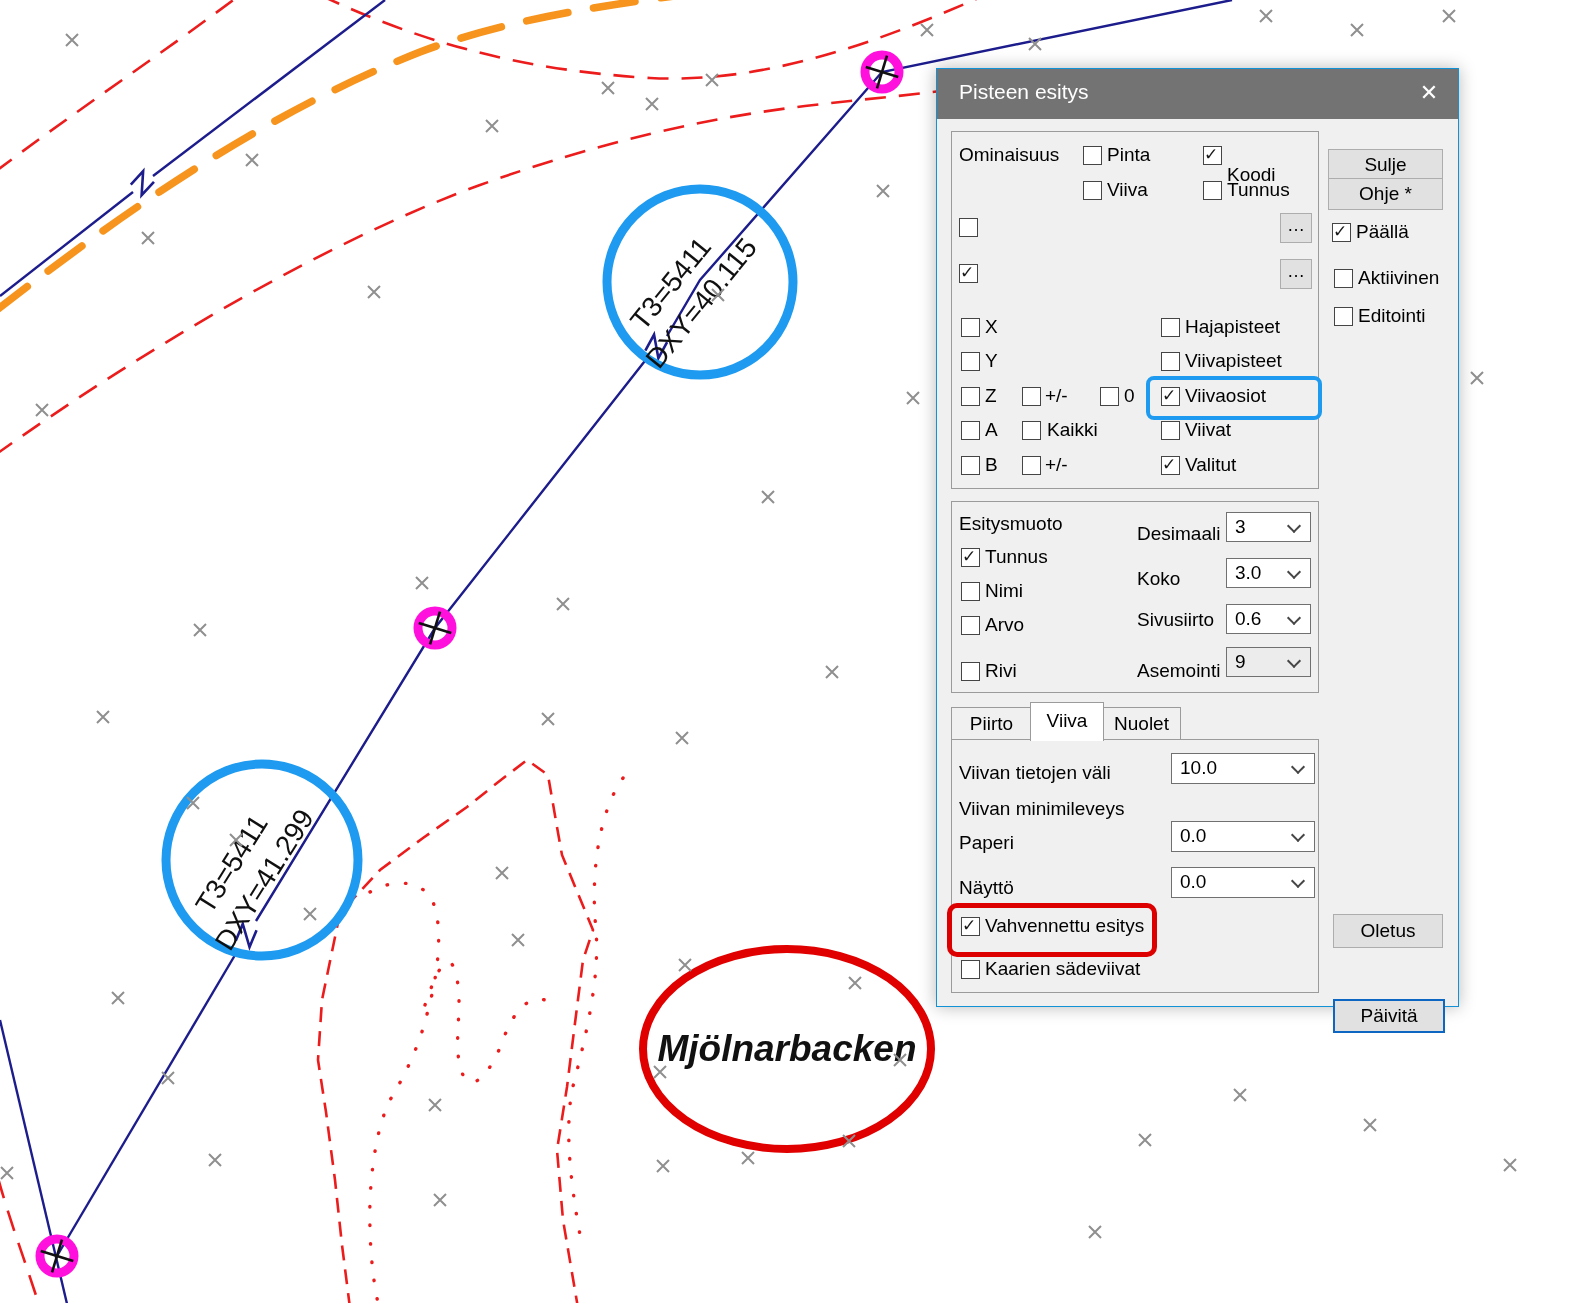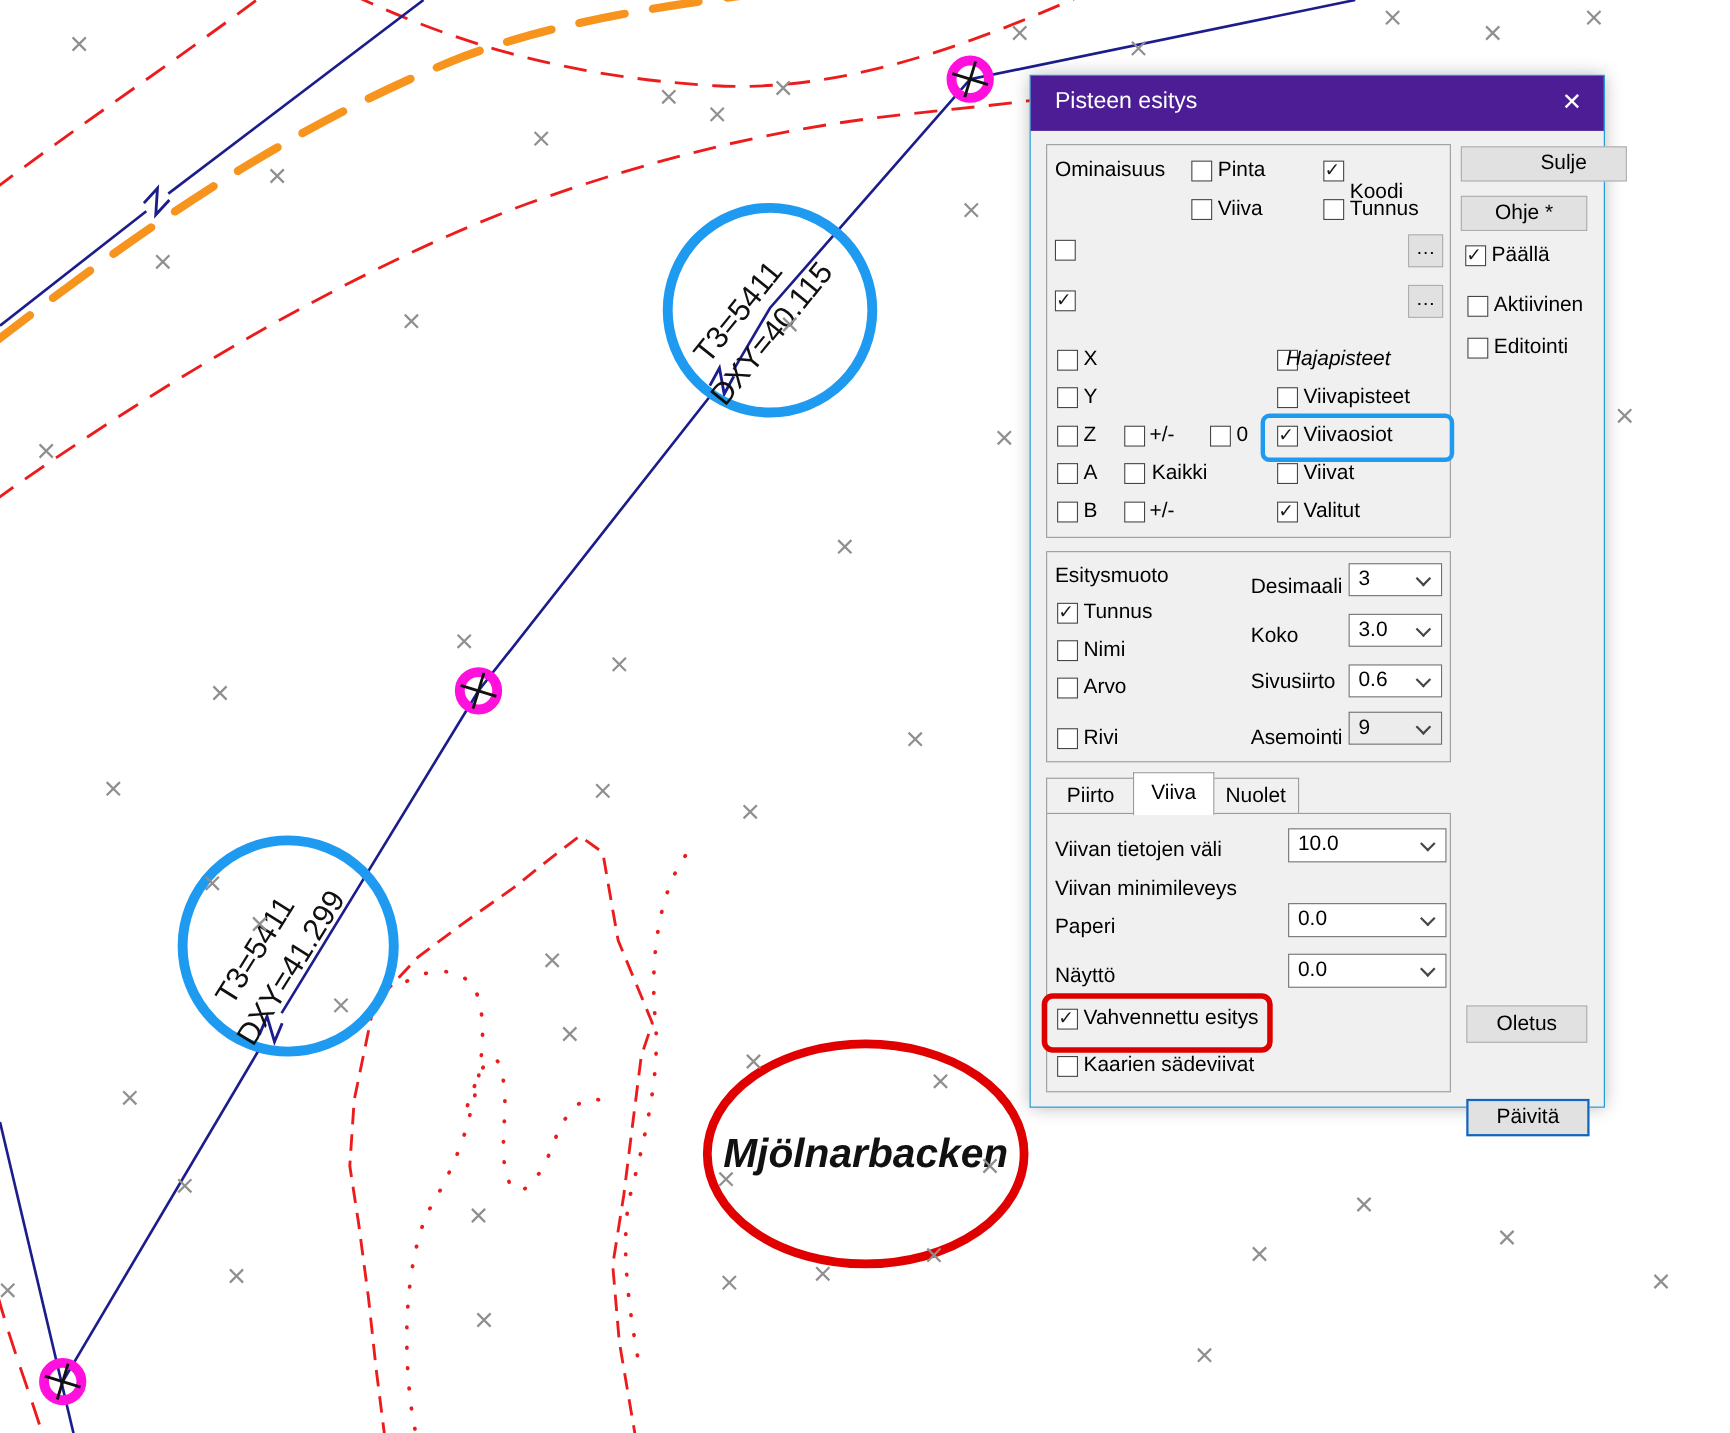--- a/index.html
+++ b/index.html
@@ -3,21 +3,21 @@
 <meta charset="utf-8">
 <style>
   html,body{margin:0;padding:0;background:#ffffff;}
   #root{position:relative;width:1573px;height:1303px;background:#ffffff;overflow:hidden;
         font-family:"Liberation Sans",sans-serif;}
   
   #map-svg{position:absolute;left:0;top:0;width:1573px;height:1303px;}
   
   #dialog{position:absolute;left:936px;top:68px;width:521px;height:937px;background:#f0f0f0;
           border:1px solid #1191d6;box-shadow:0 0 16px rgba(0,0,0,.28);font-size:19px;color:#000;}
-  #titlebar{position:absolute;left:0;top:0;width:100%;height:50px;background:#4c1d95;}
+  #titlebar{position:absolute;left:0;top:0;width:100%;height:50px;background:#737373;}
   #title-text{position:absolute;left:22px;top:11px;color:#ffffff;font-size:21px;}
   #close-btn{position:absolute;right:0;top:0;width:58px;height:50px;color:#ffffff;font-size:22px;
              text-align:center;line-height:48px;cursor:pointer;}
   .groupbox{position:absolute;border:1px solid #9b9b9b;background:#f0f0f0;}
   .lbl{position:absolute;white-space:nowrap;}
   .cb{position:absolute;width:17px;height:17px;background:#ffffff;border:1px solid #454545;}
   .cb .tick{position:absolute;left:0px;top:-3px;font-style:normal;font-size:17px;color:#1a1a1a;}
   .combo{position:absolute;background:#ffffff;border:1px solid #707070;}
   .combo .val{position:absolute;left:8px;top:3px;font-size:19px;}
   .combo .chev{position:absolute;right:11px;top:8px;width:8px;height:8px;border-right:2px solid #464646;
@@ -199,21 +199,21 @@
     <span class="cb" style="left:85px;top:318px;"></span>
     <span class="lbl" style="left:108px;top:316px;">+/-</span>
     <span class="cb" style="left:163px;top:318px;"></span>
     <span class="lbl" style="left:187px;top:316px;">0</span>
     <span class="cb" style="left:85px;top:352px;"></span>
     <span class="lbl" style="left:110px;top:350px;">Kaikki</span>
     <span class="cb" style="left:85px;top:387px;"></span>
     <span class="lbl" style="left:108px;top:385px;">+/-</span>
 
     <span class="cb" style="left:224px;top:249px;"></span>
-    <span class="lbl" style="left:232px;top:247px;font-style:italic;">Hajapisteet</span>
+    <span class="lbl" style="left:248px;top:247px;">Hajapisteet</span>
     <span class="cb" style="left:224px;top:283px;"></span>
     <span class="lbl" style="left:248px;top:281px;">Viivapisteet</span>
 
     <div class="hl-blue" style="left:209px;top:307px;width:168px;height:36px;"></div>
     <span class="cb checked" style="left:224px;top:318px;">
         <i class="tick">✓</i>
       </span>
     <span class="lbl" style="left:248px;top:316px;">Viivaosiot</span>
 
     <span class="cb" style="left:224px;top:352px;"></span>
@@ -281,21 +281,21 @@
 
     <div class="hl-red" style="left:10px;top:834px;width:200px;height:44px;"></div>
     <span class="cb checked" style="left:24px;top:848px;">
         <i class="tick">✓</i>
       </span>
     <span class="lbl" style="left:48px;top:846px;">Vahvennettu esitys</span>
 
     <span class="cb" style="left:24px;top:891px;"></span>
     <span class="lbl" style="left:48px;top:889px;">Kaarien sädeviivat</span>
 
-    <div class="btn" style="left:391px;top:64px;width:113px;height:30px;line-height:30px;padding-left:36px;">Sulje</div>
+    <div class="btn" style="left:391px;top:80px;width:113px;height:30px;line-height:30px;">Sulje</div>
     <div class="btn" style="left:391px;top:109px;width:113px;height:30px;line-height:30px;">Ohje *</div>
     <span class="cb checked" style="left:395px;top:154px;">
         <i class="tick">✓</i>
       </span>
     <span class="lbl" style="left:419px;top:152px;">Päällä</span>
     <span class="cb" style="left:397px;top:200px;"></span>
     <span class="lbl" style="left:421px;top:198px;">Aktiivinen</span>
     <span class="cb" style="left:397px;top:238px;"></span>
     <span class="lbl" style="left:421px;top:236px;">Editointi</span>
 

